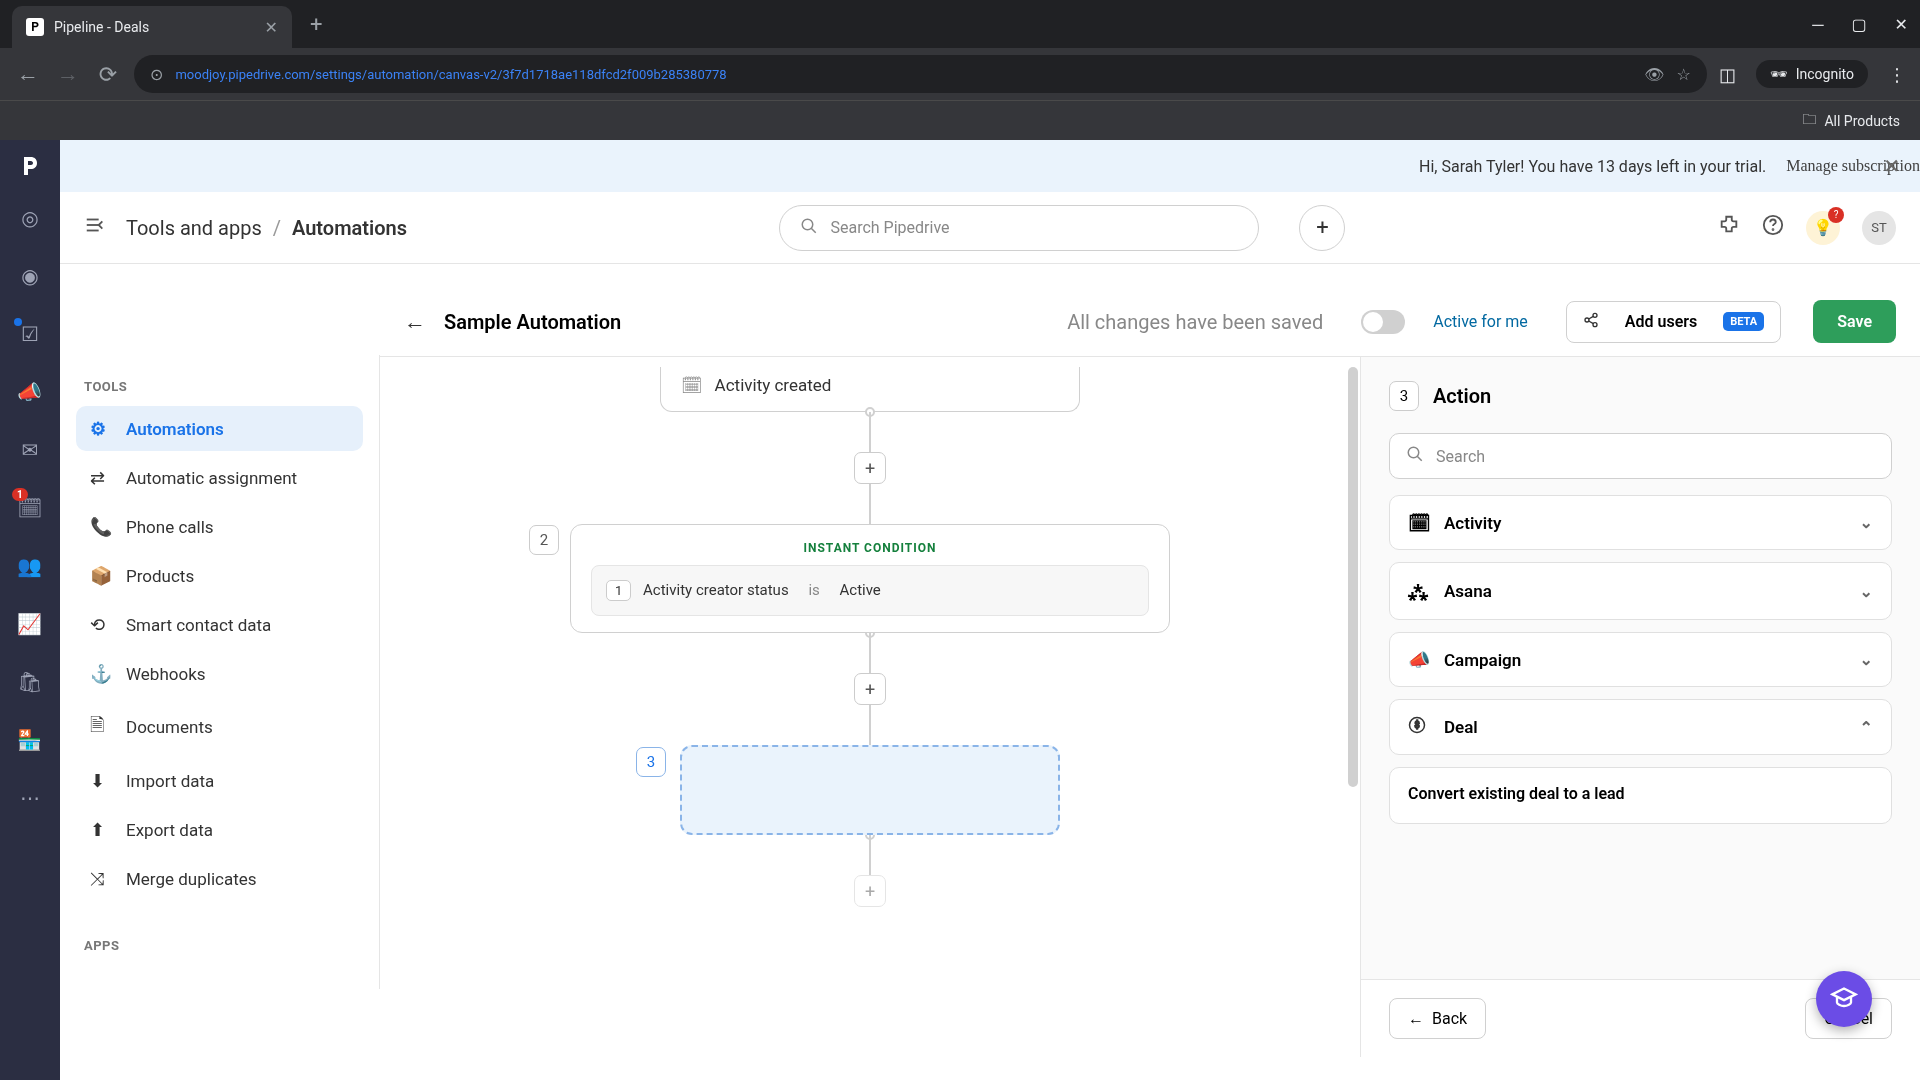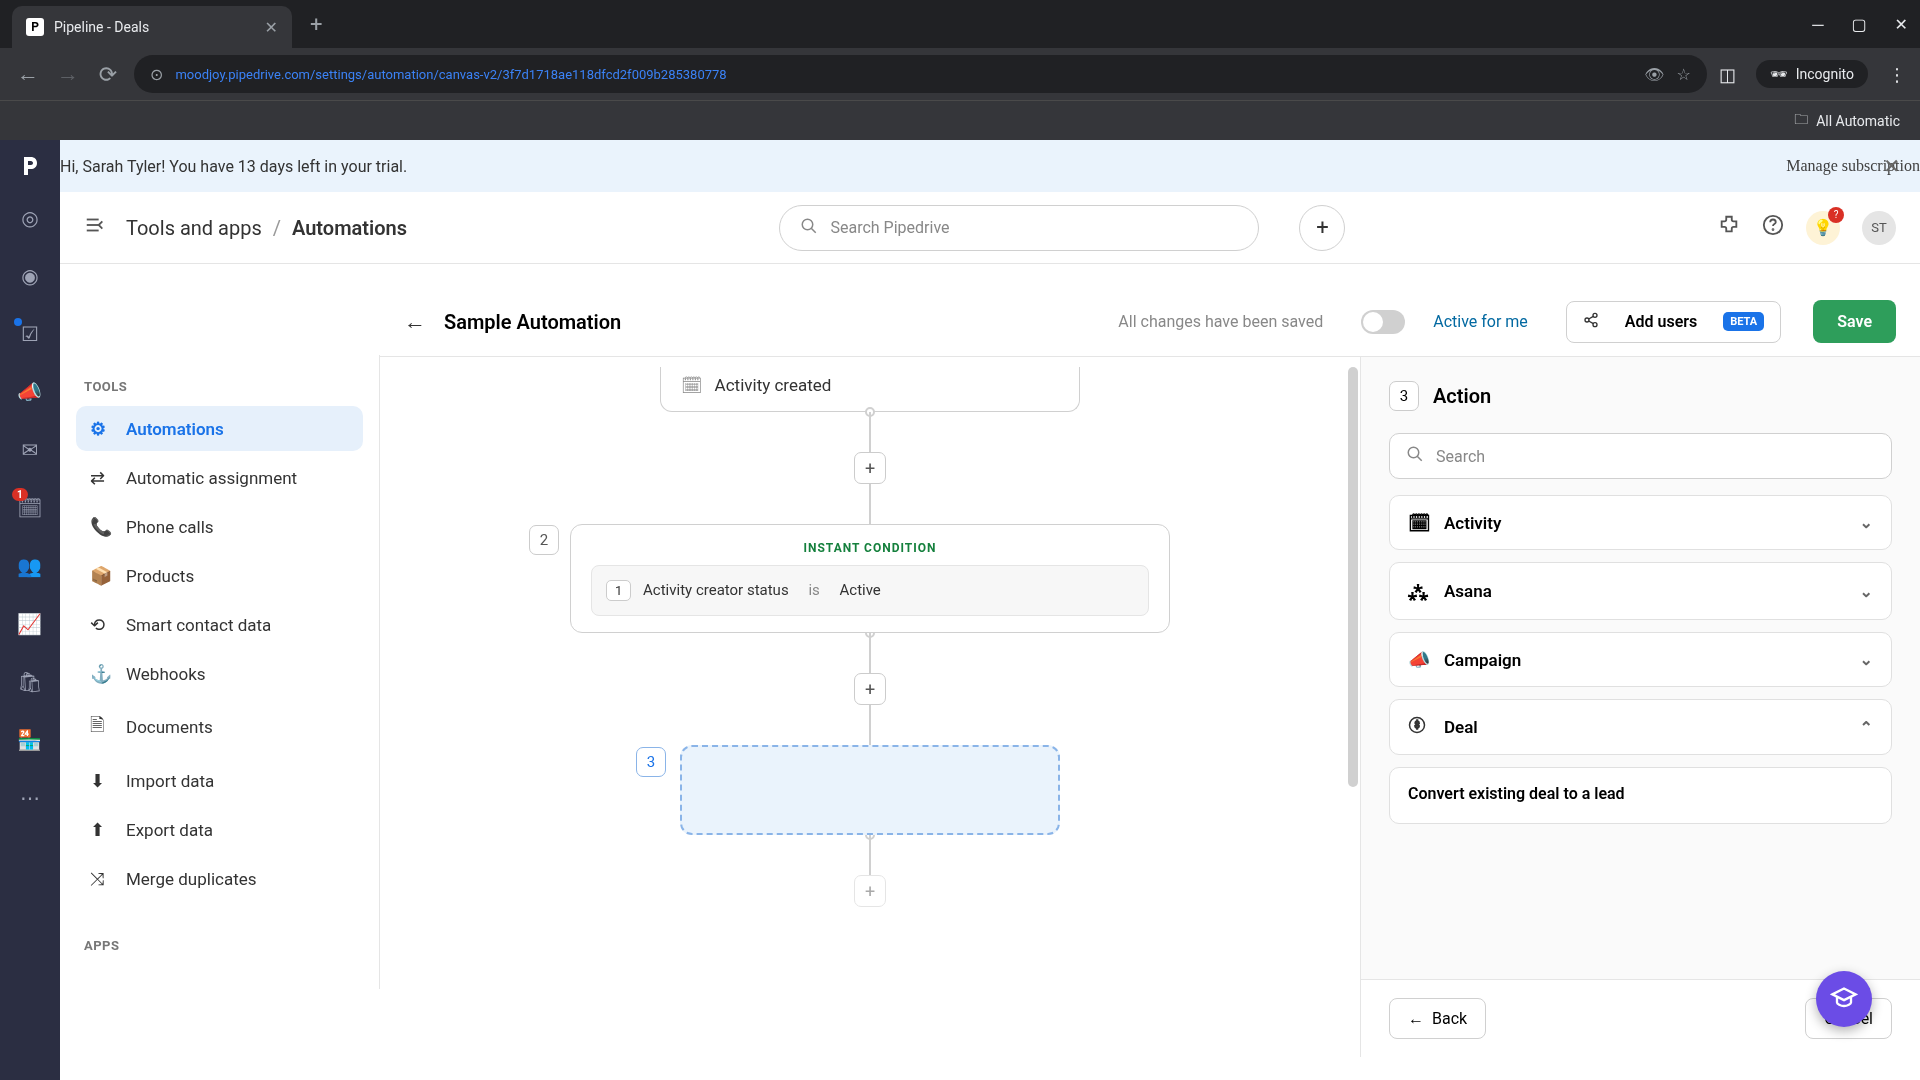--- a/index.html
+++ b/index.html
@@ -28,21 +28,21 @@
 
 
 .app { flex: 1; display: flex; background: #fff; position: relative; }
 .left-rail { width: 60px; background: #2b2e42; display: flex; flex-direction: column; align-items: center; padding-top: 12px; gap: 18px; }
 .left-rail .logo { width: 28px; height: 28px; color: #fff; font-weight: bold; font-size: 24px; display: flex; align-items: center; justify-content: center; }
 .left-rail .rail-icon { width: 40px; height: 40px; display: flex; align-items: center; justify-content: center; color: #9ea3b5; font-size: 20px; cursor: pointer; border-radius: 50%; position: relative; }
 .left-rail .rail-icon .dot { position: absolute; top: 4px; left: 4px; width: 8px; height: 8px; background: #1a73e8; border-radius: 50%; }
 .left-rail .rail-icon .badge { position: absolute; top: 0; left: 2px; background: #d93025; color: #fff; font-size: 10px; border-radius: 10px; padding: 1px 5px; font-weight: bold; }
 
 .app-main { flex: 1; display: flex; flex-direction: column; }
-.banner { height: 52px; background: #eaf3fc; display: flex; align-items: center; justify-content: space-between; font-size: 16px; color: #333; position: relative; }
+.banner { height: 52px; background: #eaf3fc; display: flex; align-items: center; justify-content: flex-end; font-size: 16px; color: #333; position: relative; }
 .banner a { color: #404040; text-decoration: none; margin-left: 20px; font-family: Liberation Serif, serif; }
 .banner .close { position: absolute; right: 20px; font-size: 20px; color: #666; cursor: pointer; }
 
 .header { height: 72px; border-bottom: 1px solid #e5e5e5; display: flex; align-items: center; padding: 0 24px; gap: 20px; }
 .menu-toggle { font-size: 22px; color: #555; cursor: pointer; }
 .breadcrumb { font-size: 20px; color: #333; }
 .breadcrumb .sep { color: #999; margin: 0 6px; }
 .breadcrumb .current { font-weight: 600; }
 .search-box { margin-left: auto; width: 480px; height: 46px; border: 1px solid #d0d0d0; border-radius: 28px; display: flex; align-items: center; padding: 0 20px; gap: 12px; color: #888; font-size: 16px; }
 .plus-circle { width: 46px; height: 46px; border: 1px solid #d0d0d0; border-radius: 50%; display: flex; align-items: center; justify-content: center; font-size: 22px; color: #333; cursor: pointer; margin-left: 20px; }
@@ -56,21 +56,21 @@
 .sidebar { width: 320px; border-right: 1px solid #e5e5e5; padding: 24px 16px; overflow-y: auto; }
 .sidebar-heading { font-size: 13px; font-weight: 700; color: #777; letter-spacing: 0.5px; margin-bottom: 12px; padding-left: 8px; }
 .sidebar-item { display: flex; align-items: center; gap: 14px; padding: 12px 14px; border-radius: 10px; font-size: 17px; color: #333; cursor: pointer; margin-bottom: 4px; }
 .sidebar-item.active { background: #e6f0fb; color: #1a73e8; font-weight: 600; }
 .sidebar-item .si-icon { width: 22px; font-size: 18px; color: inherit; }
 
 .canvas-area { flex: 1; display: flex; flex-direction: column; }
 .canvas-header { height: 70px; border-bottom: 1px solid #e5e5e5; display: flex; align-items: center; padding: 0 24px; gap: 18px; }
 .back-btn { font-size: 22px; color: #333; cursor: pointer; }
 .auto-title { font-size: 20px; font-weight: 600; }
-.saved-text { margin-left: auto; color: #888; font-size: 16px; }
+.saved-text { margin-left: auto; color: #888; font-size: 20px; }
 .toggle { width: 44px; height: 24px; background: #d0d0d0; border-radius: 12px; position: relative; margin-left: 20px; }
 .toggle::after { content: ''; position: absolute; width: 20px; height: 20px; background: #fff; border-radius: 50%; top: 2px; left: 2px; }
 .toggle-label { color: #0369a1; font-size: 16px; margin-left: 10px; }
 .add-users { margin-left: 20px; border: 1px solid #d0d0d0; border-radius: 8px; padding: 10px 16px; display: flex; align-items: center; gap: 26px; font-size: 16px; font-weight: 600; cursor: pointer; }
 .beta { background: #1a73e8; color: #fff; font-size: 11px; padding: 3px 7px; border-radius: 5px; font-weight: 700; }
 .save-btn { margin-left: 14px; background: #2e9e5b; color: #fff; border: none; border-radius: 8px; padding: 12px 24px; font-size: 16px; font-weight: 600; cursor: pointer; }
 
 .canvas-body { flex: 1; display: flex; position: relative; overflow: hidden; }
 .canvas { flex: 1; position: relative; overflow: auto; background: #fff; }
 .canvas-inner { width: 100%; min-height: 700px; position: relative; padding: 10px 0 60px 0; }
@@ -151,21 +151,21 @@
       <div class="incognito-badge">
         <span>🕶</span>
         <span>Incognito</span>
       </div>
       <span>⋮</span>
     </div>
   </div>
 
   <div class="bookmarks-bar">
     <span>🗀</span>
-    <span>All Automatic</span>
+    <span>All Products</span>
   </div>
 
   <div class="app">
 
     <div class="left-rail">
       <div class="logo">
         <svg width="24" height="24" viewBox="0 0 24 24">
             <path fill="#fff" d="M6 3h7c3 0 6 2 6 6s-3 6-6 6h-3v6H6V3zm4 4v4h3c1 0 2-1 2-2s-1-2-2-2h-3z"></path>
           </svg>
       </div>

